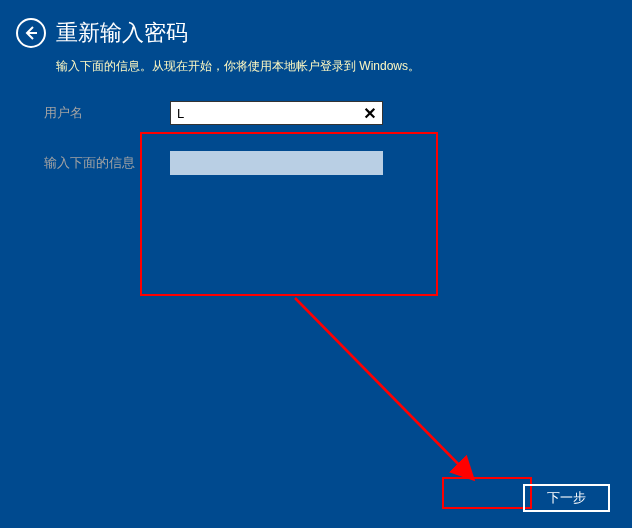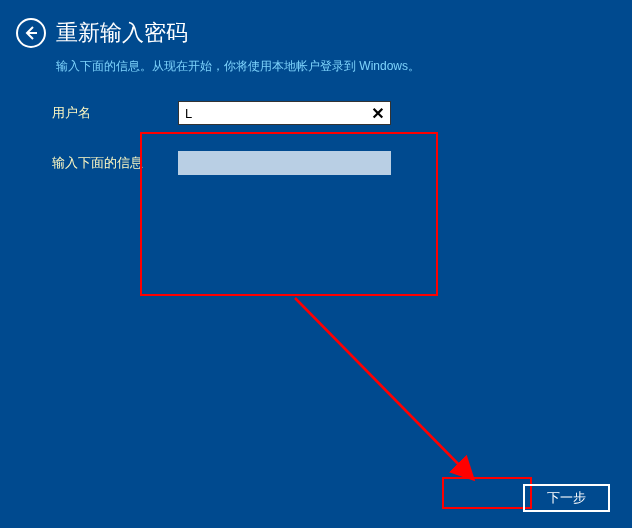--- a/index.html
+++ b/index.html
@@ -37,35 +37,34 @@
       width: 16px;
       height: 16px;
     }
     .title {
       font-size: 22px;
       font-weight: 400;
     }
     .subtitle {
       font-size: 12px;
       padding: 4px 0 0 56px;
-      color: #7dd3fc;
+      color: #fef9c3;
     }
     .form {
       padding: 26px 0 0 44px;
     }
     .row {
       display: flex;
       align-items: center;
       margin-bottom: 26px;
     }
     .label {
       width: 126px;
       font-size: 13px;
-      color: #fef9c3;
-      margin-left: 8px;
+      color: #a3a3a3;
     }
     .input-wrap {
       position: relative;
       width: 213px;
     }
     .text-input {
       width: 213px;
       height: 24px;
       background: #ffffff;
       border: 1px solid #333;

